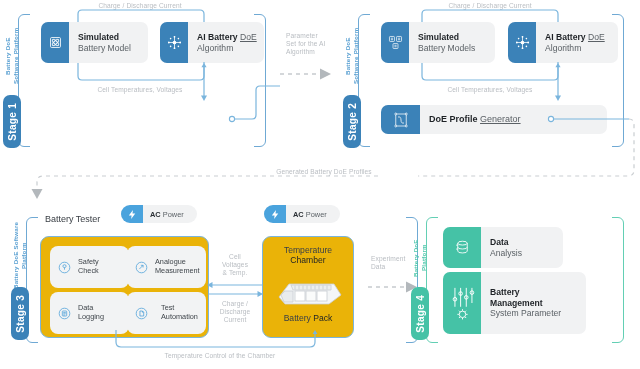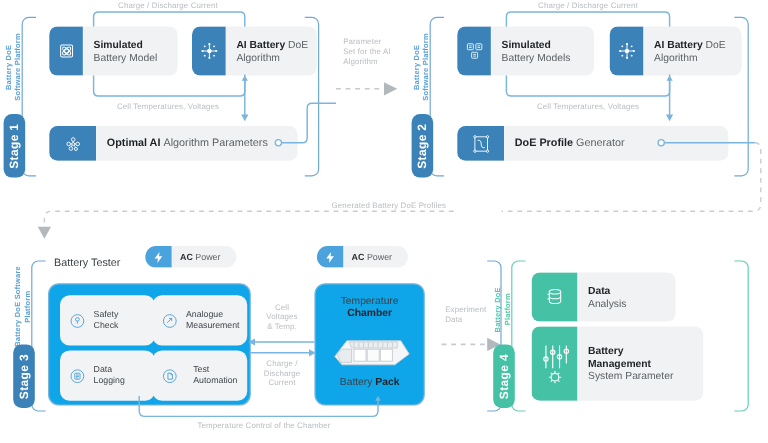--- a/index.html
+++ b/index.html
@@ -72,21 +72,21 @@
   .card.teal .ico{background:#45c2a6;}
   .card .txt{
     flex:1 1 auto;
     display:flex;flex-direction:column;justify-content:center;
     padding-left:9px;padding-right:6px;
     font-size:8.6px;
     line-height:10.6px;
     color:#3b3f45;
   }
   .card .txt .l1{font-weight:700;color:#1e2226;}
-  .card .txt .l1 .light{font-weight:400;color:#5b6166;}
+  .card .txt .l1 .light{font-weight:400;color:#5b6166;text-decoration:underline;}
   .card .txt .l2{font-weight:400;color:#5b6166;}
   .card .txt .l3{font-weight:400;color:#5b6166;}
 
   
   .card.wide .txt{justify-content:center;}
   .card.wide .txt .l1{font-size:9px;}
 
   
   .tile{
     position:absolute;
@@ -99,21 +99,21 @@
   .tile .tico{flex:0 0 auto;}
   .tile .tlab{
     font-size:7.3px;line-height:8.6px;color:#3f454b;white-space:pre-line;
   }
 
   
   .outbox{
     position:absolute;
     border:1.3px solid #7ab5dd;
     border-radius:9px;
-    background:#0ea5e9;
+    background:#eab308;
   }
 
   
   .pill{
     position:absolute;
     display:flex;align-items:center;
     border-radius:9px;overflow:hidden;
     background:#f1f2f3;
     height:18px;
   }
@@ -141,21 +141,21 @@
   .boxtitle{
     position:absolute;
     font-size:9px;line-height:10.5px;color:#3b4046;white-space:pre-line;
   }
   .boxtitle b{color:#1e2226;font-weight:700;}
 
   .chamtitle{
     position:absolute;text-align:center;width:100%;
     font-size:8.6px;line-height:10.2px;color:#3b4046;
   }
-  .chamtitle b{color:#1e2226;font-weight:700;}
+  .chamtitle b{color:#1e2226;font-weight:400;}
 
   svg{display:block;overflow:visible;}
 </style>
 </head>
 <body>
 
 <div id="root">
 
   <div class="bracket blue abs" style="left:18px;top:14px;width:246px;height:131px;"></div>
   <div class="bracket-mask" style="left:30px;top:11px;width:224px;height:6px;"></div>
@@ -217,37 +217,20 @@
     <path d="M 174 1 l -2.6 4.2 l 5.2 0 Z" fill="#7ab5dd"></path>
   </svg>
 
   <div class="cap c" style="left:60px;top:86px;width:160px;">Cell Temperatures, Voltages</div>
 
   <svg class="abs" style="left:196px;top:62px;width:14px;height:42px;">
     <path d="M 8 0 L 8 34" fill="none" stroke="#7ab5dd" stroke-width="1.2"></path>
     <path d="M 8 39 l -3 -5.5 l 6 0 Z" fill="#7ab5dd"></path>
   </svg>
 
-  <div class="card wide" style="left:41px;top:105px;width:207px;height:29px;">
-    <div class="ico" style="width:39px;">
-      <svg width="18" height="18" viewBox="0 0 24 24" fill="none" stroke="#ffffff" stroke-width="1">
-        <circle cx="12" cy="7" r="2"></circle>
-          <circle cx="7" cy="12" r="2"></circle>
-          <circle cx="17" cy="12" r="2"></circle>
-        <circle cx="9.5" cy="17" r="2"></circle>
-          <circle cx="15" cy="17.5" r="1.7"></circle>
-          <circle cx="12" cy="12" r="1.6"></circle>
-        <path d="M12 9 v1.5 M9 12 h1.4 M13.6 12 h1.6 M10.6 13.4 l-0.6 1.8 M13.4 13.4 l0.9 2.3"></path>
-      </svg>
-    </div>
-    <div class="txt">
-      <div class="l1"><span>Optimal AI</span>
-        <span class="light">Algorithm Parameters</span></div>
-    </div>
-  </div>
 
   <svg class="abs" style="left:228px;top:86px;width:52px;height:36px;">
     <circle cx="4" cy="33" r="2.6" fill="#ffffff" stroke="#7ab5dd" stroke-width="1.1"></circle>
     <path d="M 7 33 L 24 33 Q 28 33 28 29 L 28 4 Q 28 0 32 0 L 52 0" fill="none" stroke="#7ab5dd" stroke-width="1.2"></path>
   </svg>
 
   <div class="cap" style="left:286px;top:32px;width:62px;">Parameter
 Set for the AI
 Algorithm</div>
   <svg class="abs" style="left:280px;top:67px;width:56px;height:14px;">

